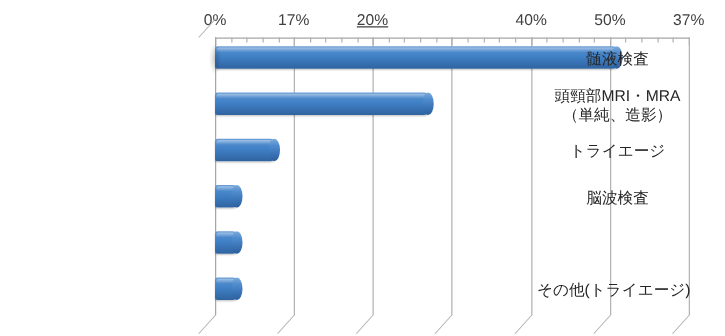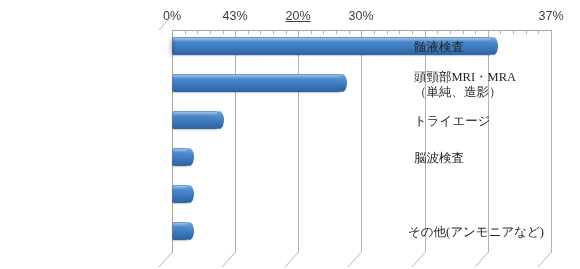--- a/index.html
+++ b/index.html
@@ -85,27 +85,27 @@
     width: 60px;
     line-height: 14px;
     white-space: nowrap;
   }
 
   
   .ylabel {
     position: absolute;
     right: 0;
     width: 166px;
-    text-align: left;
+    text-align: center;
     padding-right: 6px;
     box-sizing: border-box;
     font-size: 12.5px;
     color: #262626;
     line-height: 15px;
-    font-family: Liberation Serif, serif;
+    font-family: Liberation Sans, sans-serif;
   }
 
   
   .bar {
     position: absolute;
     height: 18px;
     background: linear-gradient(to bottom,
         #6d9fd6 0%,
         #4f8cce 18%,
         #3f7fc4 48%,
@@ -150,23 +150,24 @@
     height: 26px;
     background: radial-gradient(ellipse at center, rgba(0,0,0,0.18), rgba(0,0,0,0) 70%);
   }
 </style>
 </head>
 <body>
 
 <div id="chart-root">
 
   <div class="xlabel" style="left:142px;">0%</div>
-  <div class="xlabel" style="left:205px;">43%</div>
+  <div class="xlabel" style="left:205px;">17%</div>
   <div class="xlabel" style="left:268px;text-decoration:underline;">20%</div>
-  <div class="xlabel" style="left:331px;">30%</div>
+  <div class="xlabel" style="left:395px;">40%</div>
+  <div class="xlabel" style="left:458px;">50%</div>
   <div class="xlabel" style="left:521px;">37%</div>
 
   <div class="axis-top"></div>
 
   <div class="tick-major" style="left:172px;"></div>
   <div class="tick-major" style="left:235px;"></div>
   <div class="tick-major" style="left:298px;"></div>
   <div class="tick-major" style="left:361px;"></div>
   <div class="tick-major" style="left:425px;"></div>
   <div class="tick-major" style="left:488px;"></div>
@@ -230,15 +231,15 @@
 
   <div class="ylabel" style="top:40px;">髄液検査</div>
 
   <div class="ylabel" style="top:70px;">
     <div>頭頸部MRI・MRA</div>
     <div>（単純、造影）</div>
   </div>
 
   <div class="ylabel" style="top:114px;">トライエージ</div>
   <div class="ylabel" style="top:151px;">脳波検査</div>
-  <div class="ylabel" style="top:225px; width:172px;">その他(アンモニアなど)</div>
+  <div class="ylabel" style="top:225px; width:172px;">その他(トライエージ)</div>
 
 </div>
 
 </body></html>

